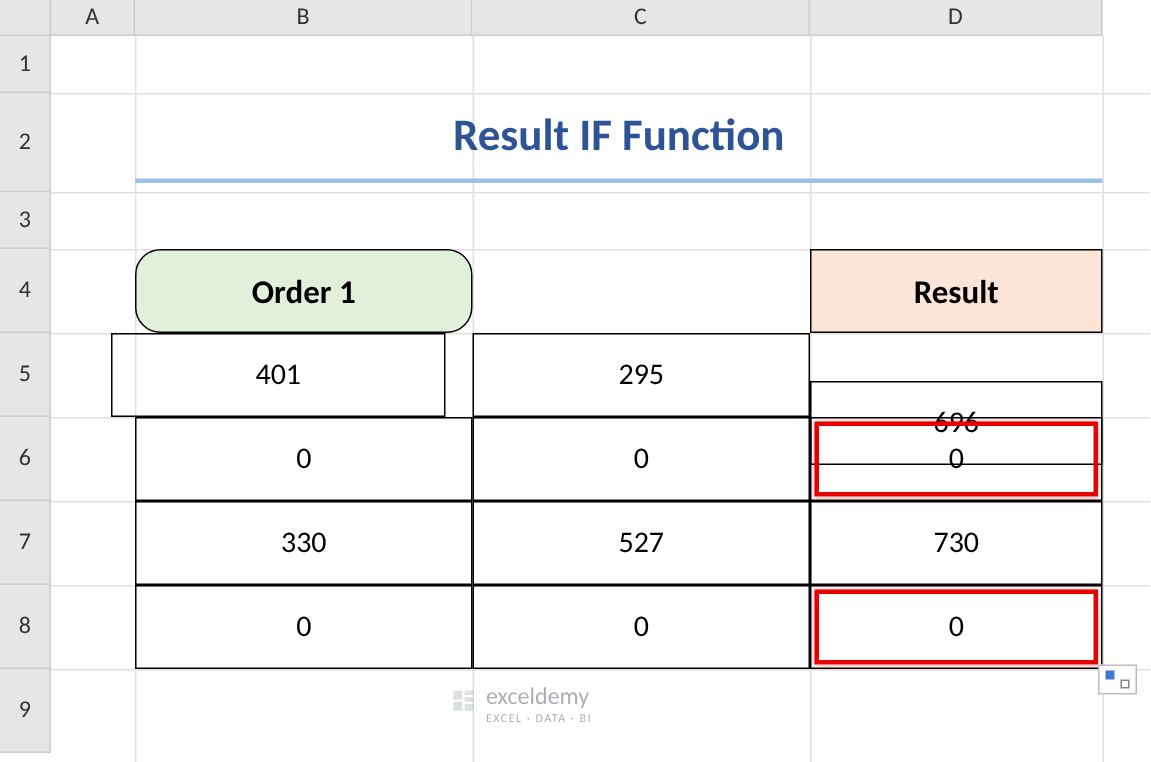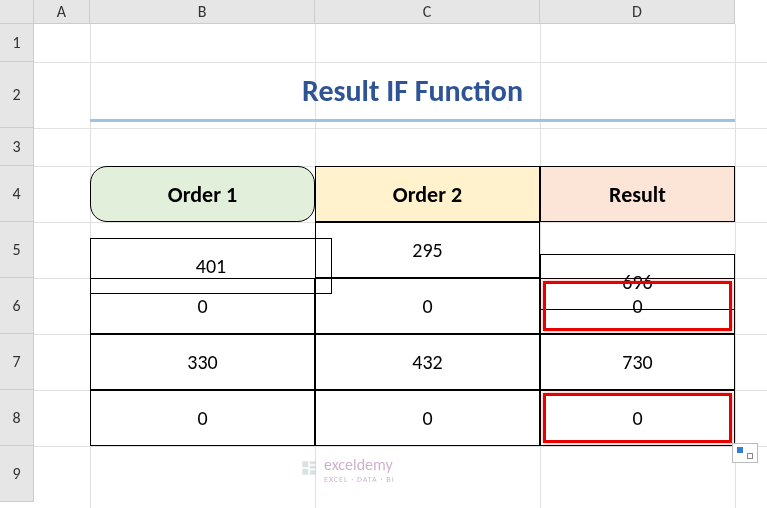--- a/index.html
+++ b/index.html
@@ -91,21 +91,21 @@
       border: 3px solid #e60000;
       pointer-events: none;
       box-shadow: 0 0 4px rgba(230,0,0,0.4);
     }
     .watermark {
       position: absolute;
       display: flex;
       align-items: center;
       gap: 6px;
       opacity: 0.35;
-      color: #701a75;
+      color: #0f172a;
       font-size: 16px;
     }
     .watermark .wm-sub {
       font-size: 8px;
       letter-spacing: 1px;
       display: block;
     }
     .wm-icon svg { width: 18px; height: 18px; fill: #9aa; }
     .fill-handle {
       position: absolute;
@@ -150,33 +150,32 @@
   <div class="cell-line-h" style="top:166px;"></div>
   <div class="cell-line-h" style="top:222px;"></div>
   <div class="cell-line-h" style="top:278px;"></div>
   <div class="cell-line-h" style="top:334px;"></div>
   <div class="cell-line-h" style="top:390px;"></div>
   <div class="cell-line-h" style="top:446px;"></div>
 
   <div class="title-cell" style="left:90px; top:62px; width:645px; height:60px;">Result IF Function</div>
 
   <div class="table-cell th-b" style="left:90px; top:166px; width:225px; height:56px;">Order 1</div>
-  <div class="table-cell th-c" style="left:315px; top:166px; width:225px; height:56px;">Order 2</div>
   <div class="table-cell th-d" style="left:540px; top:166px; width:195px; height:56px;text-align:right;">Result</div>
 
-  <div class="table-cell" style="left:90px; top:222px; width:242px; height:56px;margin-top:16px;">401</div>
+  <div class="table-cell" style="left:74px; top:222px; width:223px; height:56px;">401</div>
   <div class="table-cell" style="left:315px; top:222px; width:225px; height:56px;">295</div>
   <div class="table-cell" style="left:540px; top:222px; width:195px; height:56px;margin-top:32px;">696</div>
 
   <div class="table-cell" style="left:90px; top:278px; width:225px; height:56px;">0</div>
   <div class="table-cell" style="left:315px; top:278px; width:225px; height:56px;">0</div>
   <div class="table-cell" style="left:540px; top:278px; width:195px; height:56px;">0</div>
 
   <div class="table-cell" style="left:90px; top:334px; width:225px; height:56px;">330</div>
-  <div class="table-cell" style="left:315px; top:334px; width:225px; height:56px;">432</div>
+  <div class="table-cell" style="left:315px; top:334px; width:225px; height:56px;">527</div>
   <div class="table-cell" style="left:540px; top:334px; width:195px; height:56px;">730</div>
 
   <div class="table-cell" style="left:90px; top:390px; width:225px; height:56px;">0</div>
   <div class="table-cell" style="left:315px; top:390px; width:225px; height:56px;">0</div>
   <div class="table-cell" style="left:540px; top:390px; width:195px; height:56px;">0</div>
 
   <div class="highlight" style="left:543px; top:281px; width:189px; height:50px;"></div>
   <div class="highlight" style="left:543px; top:393px; width:189px; height:50px;"></div>
 
   <div class="watermark" style="left:300px; top:455px;">

